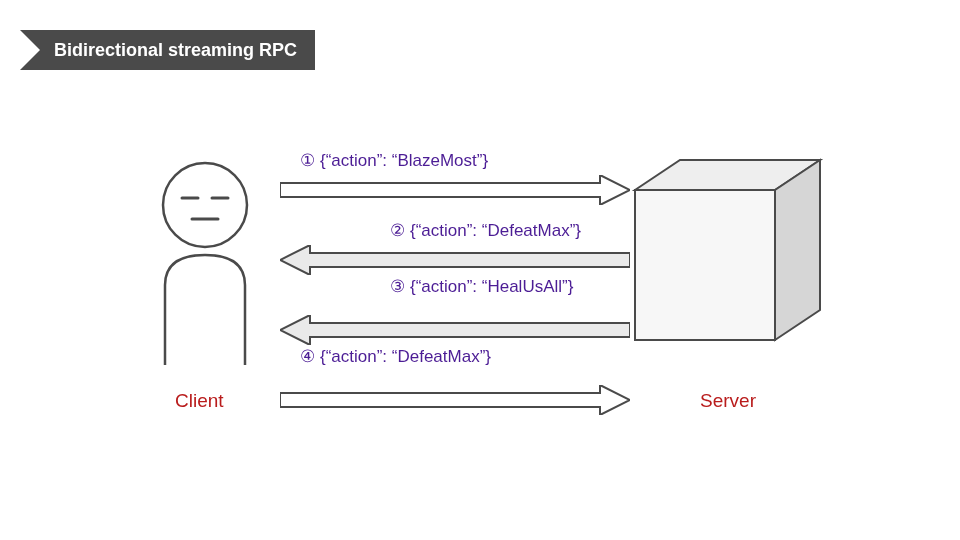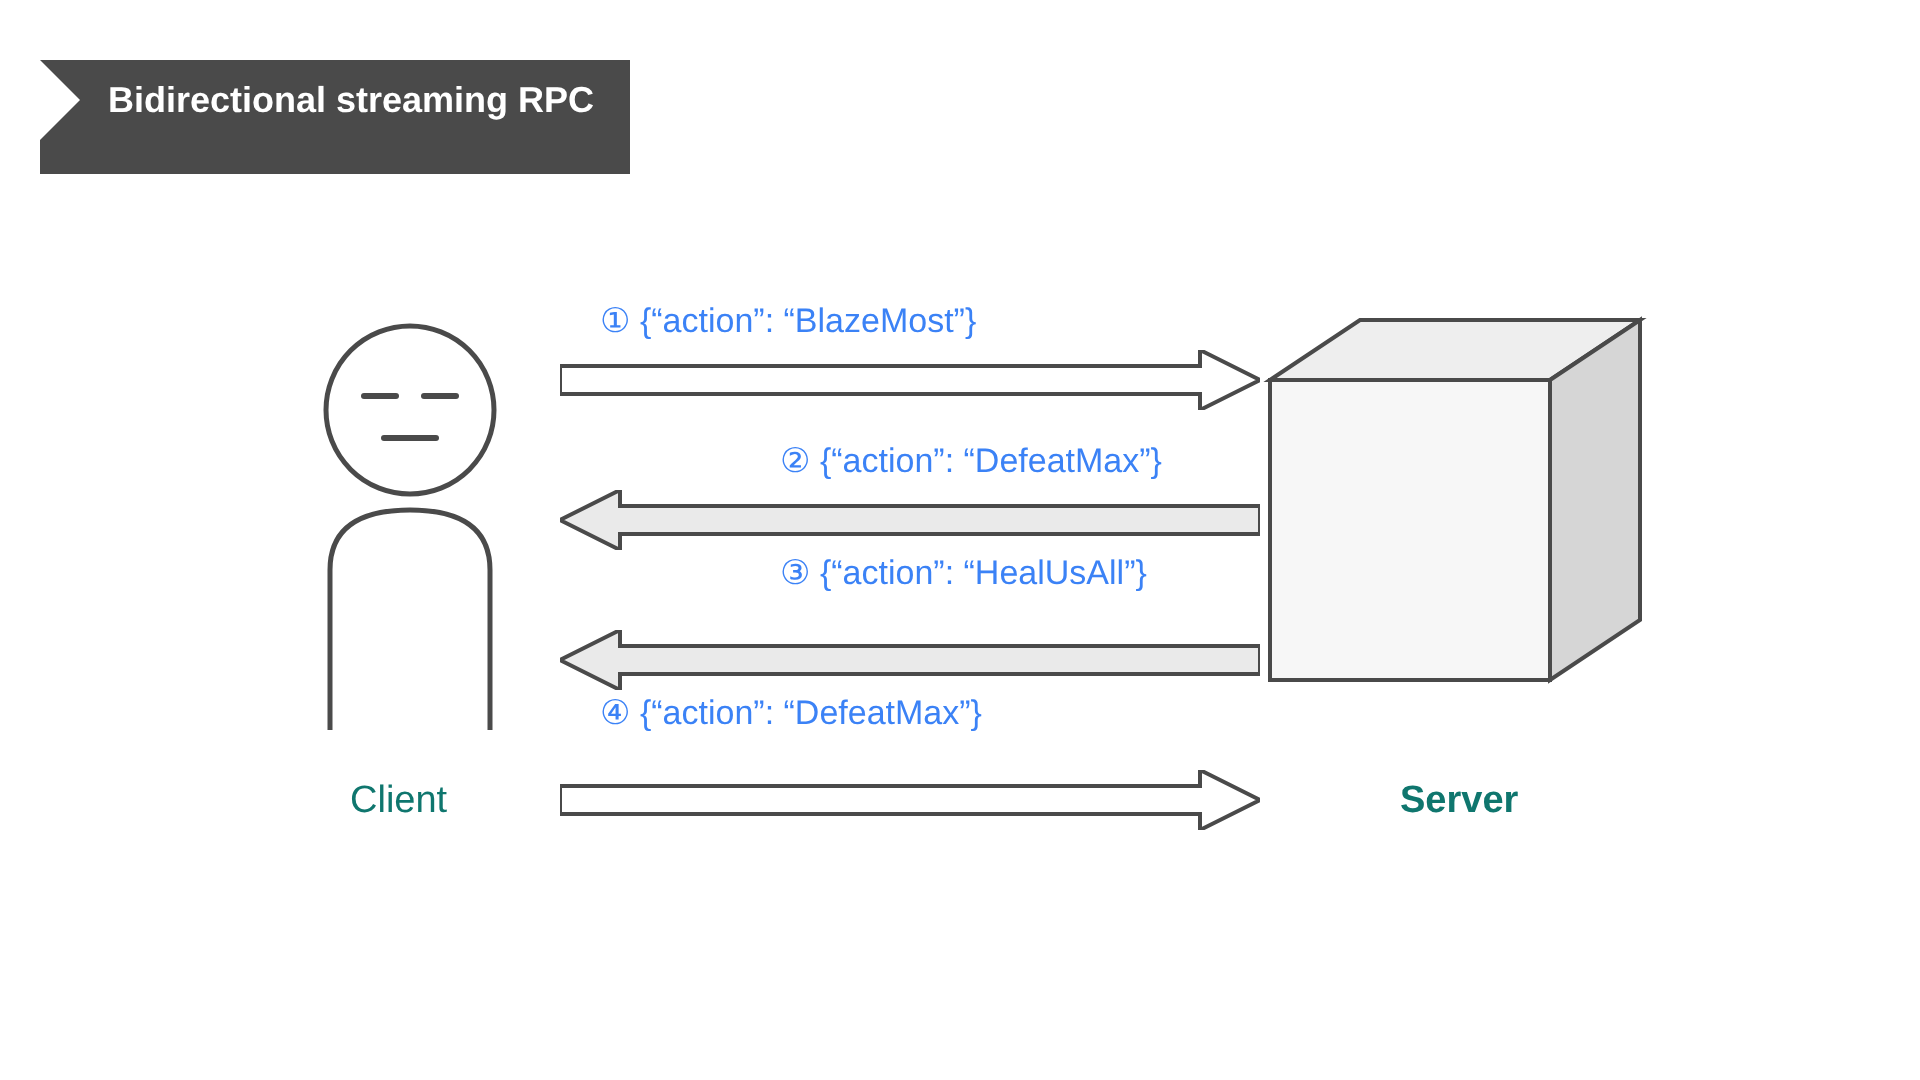--- a/index.html
+++ b/index.html
@@ -22,44 +22,44 @@
     position: absolute;
     left: 20px;
     top: 30px;
     height: 40px;
     background: #4a4a4a;
     color: #fff;
     font-weight: 600;
     font-size: 18px;
     display: flex;
     align-items: center;
-    padding: 0 18px 17px 34px;
+    padding: 0 18px 0 34px;
   }
   .ribbon::before {
     content: "";
     position: absolute;
     left: 0;
     top: 0;
     width: 0;
     height: 0;
     border-top: 20px solid transparent;
     border-bottom: 20px solid transparent;
     border-left: 20px solid #fff; 
   }
   
   .msg {
     position: absolute;
     font-size: 17px;
-    color: #3b82f6;
+    color: #4c1d95;
     white-space: nowrap;
   }
   .role-label {
     position: absolute;
     font-size: 19px;
-    color: #0f766e;
+    color: #b91c1c;
     font-weight: 500;
   }
 </style>
 </head>
 <body>
 
 <div class="stage">
 
   <div class="ribbon">
     <span>Bidirectional streaming RPC</span>
@@ -101,15 +101,15 @@
   <svg style="position:absolute; left:280px; top:385px;" width="350" height="30" viewBox="0 0 350 30">
     <polygon points="0,8 320,8 320,0 350,15 320,30 320,22 0,22" fill="#fff" stroke="#4a4a4a" stroke-width="2" stroke-linejoin="miter"></polygon>
   </svg>
 
   <div class="msg" style="left:300px; top:150px;">① {“action”: “BlazeMost”}</div>
   <div class="msg" style="left:390px; top:220px;">② {“action”: “DefeatMax”}</div>
   <div class="msg" style="left:390px; top:276px;">③ {“action”: “HealUsAll”}</div>
   <div class="msg" style="left:300px; top:346px;">④ {“action”: “DefeatMax”}</div>
 
   <div class="role-label" style="left:175px; top:390px;">Client</div>
-  <div class="role-label" style="left:700px; top:390px;font-weight:bold;">Server</div>
+  <div class="role-label" style="left:700px; top:390px;">Server</div>
 
 </div>
 
 </body></html>

